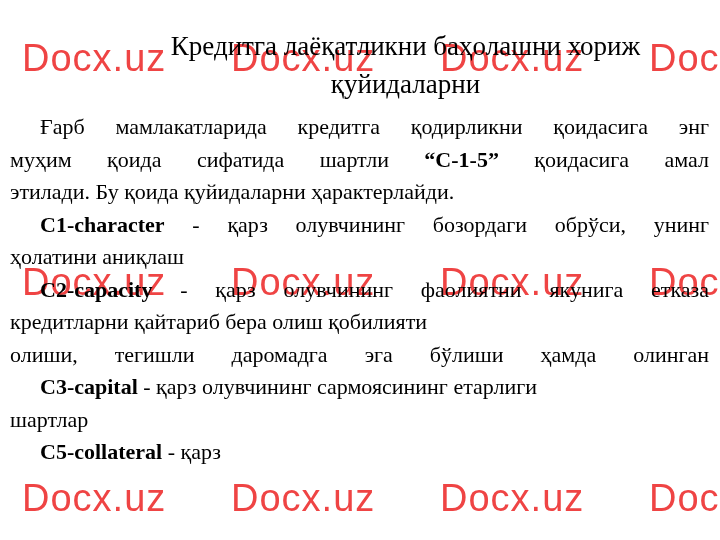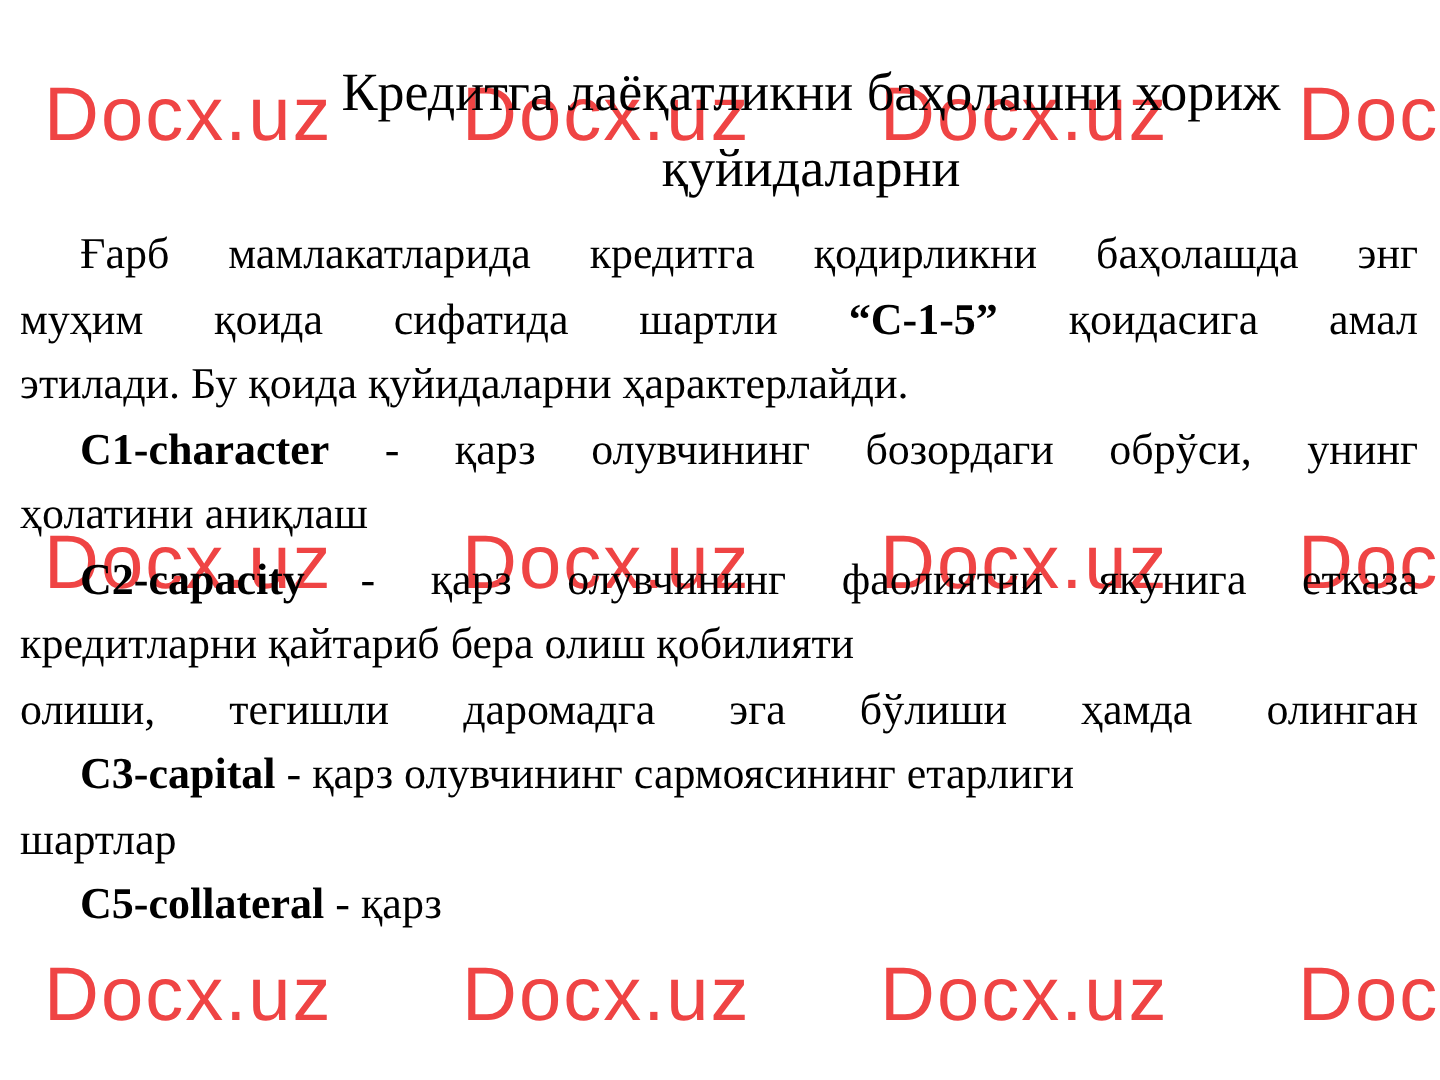--- a/index.html
+++ b/index.html
@@ -45,21 +45,21 @@
   <span class="wm r3 c3">Docx.uz</span>
   <span class="wm r3 c4">Docx.uz</span>
 
   <div class="content">
 
     <div class="title">
       <div>Кредитга лаёқатликни баҳолашни хориж</div>
       <div>қуйидаларни</div>
     </div>
 
-    <div class="line indent stretch"><span>Ғарб мамлакатларида кредитга қодирликни баҳолашда энг</span></div>
+    <div class="line indent stretch"><span>Ғарб мамлакатларида кредитга қодирликни қоидасига энг</span></div>
 
     <div class="line stretch"><span>муҳим қоида сифатида шартли </span><span class="b">“С-1-5”</span><span> қоидасига амал</span></div>
 
     <div class="line"><span>этилади. Бу қоида қуйидаларни ҳарактерлайди.</span></div>
 
     <div class="line indent stretch"><span class="b">С1-character</span><span> - қарз олувчининг бозордаги обрўси, унинг</span></div>
 
     <div class="line"><span>ҳолатини аниқлаш</span></div>
 
     <div class="line indent stretch"><span class="b">С2-capacity</span><span> - қарз олувчининг фаолиятни якунига етказа</span></div>

